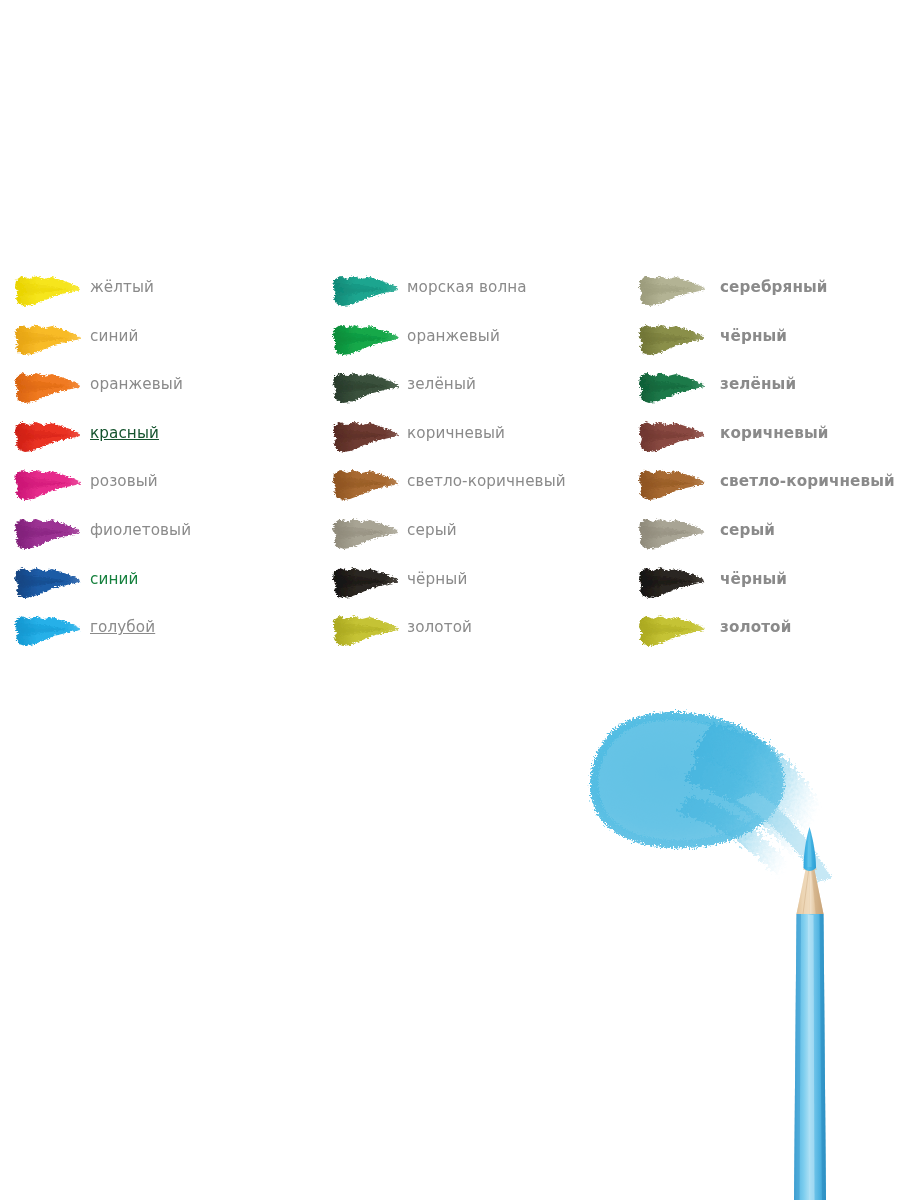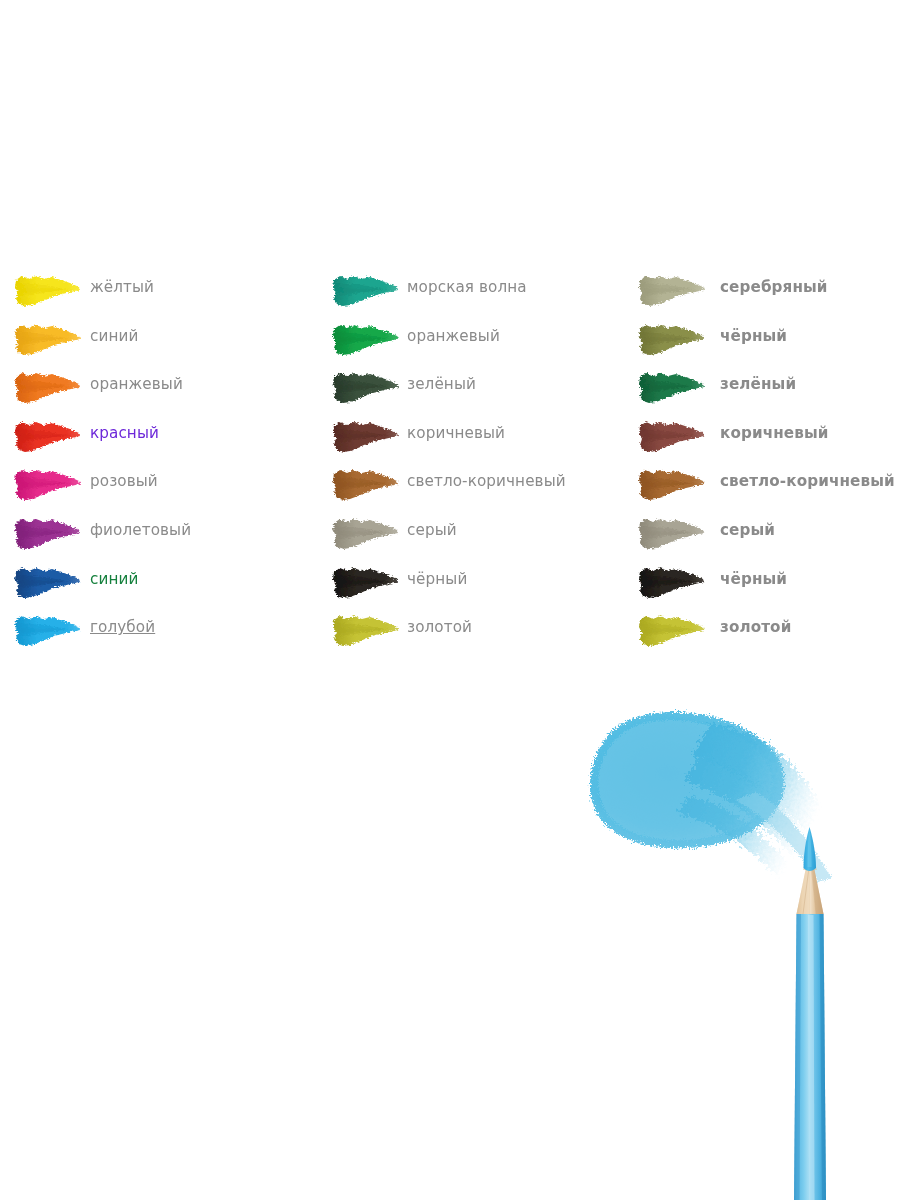--- a/index.html
+++ b/index.html
@@ -164,21 +164,21 @@
                 <stop offset="1" stop-color="#ea3324" stop-opacity="0.85"></stop>
               </linearGradient>
             </defs>
             <g filter="url(#roughc0r3)">
               <path d="M2,6 L8,2 L15,5 L22,2 L30,5 L38,3 L47,6 L56,9 L65,13 L66,16 L57,18 L48,20 L40,22 L33,25 L26,28 L18,31 L11,32 L5,30 L2,25 L4,19 L1,13 Z" fill="url(#gc0r3)"></path>
               <path d="M4,9 L30,11 L52,15 L30,19 L7,22 Z" fill="#cd1e14" opacity="0.35"></path>
               <path d="M6,14 L40,15 L60,15.5 L40,17 L8,19 Z" fill="#cd1e14" opacity="0.22"></path>
             </g>
           </svg>
         </div>
-        <div class="swatch-label" style="color: #6d28d9;">красный</div>
+        <div class="swatch-label" style="color: #14532d; text-decoration: underline;">красный</div>
       </div>
       <div class="swatch-row">
         <div class="swatch-mark">
           <svg viewBox="0 0 67 34" xmlns="http://www.w3.org/2000/svg">
             <defs>
               <filter id="roughc0r4" x="-15%" y="-25%" width="130%" height="150%">
                 <feTurbulence type="fractalNoise" baseFrequency="0.35 0.75" numOctaves="4" seed="13" result="t"></feTurbulence>
                 <feDisplacementMap in="SourceGraphic" in2="t" scale="4.5" xChannelSelector="R" yChannelSelector="G"></feDisplacementMap>
               </filter>
               <linearGradient id="gc0r4" x1="0" y1="0" x2="1" y2="0">

